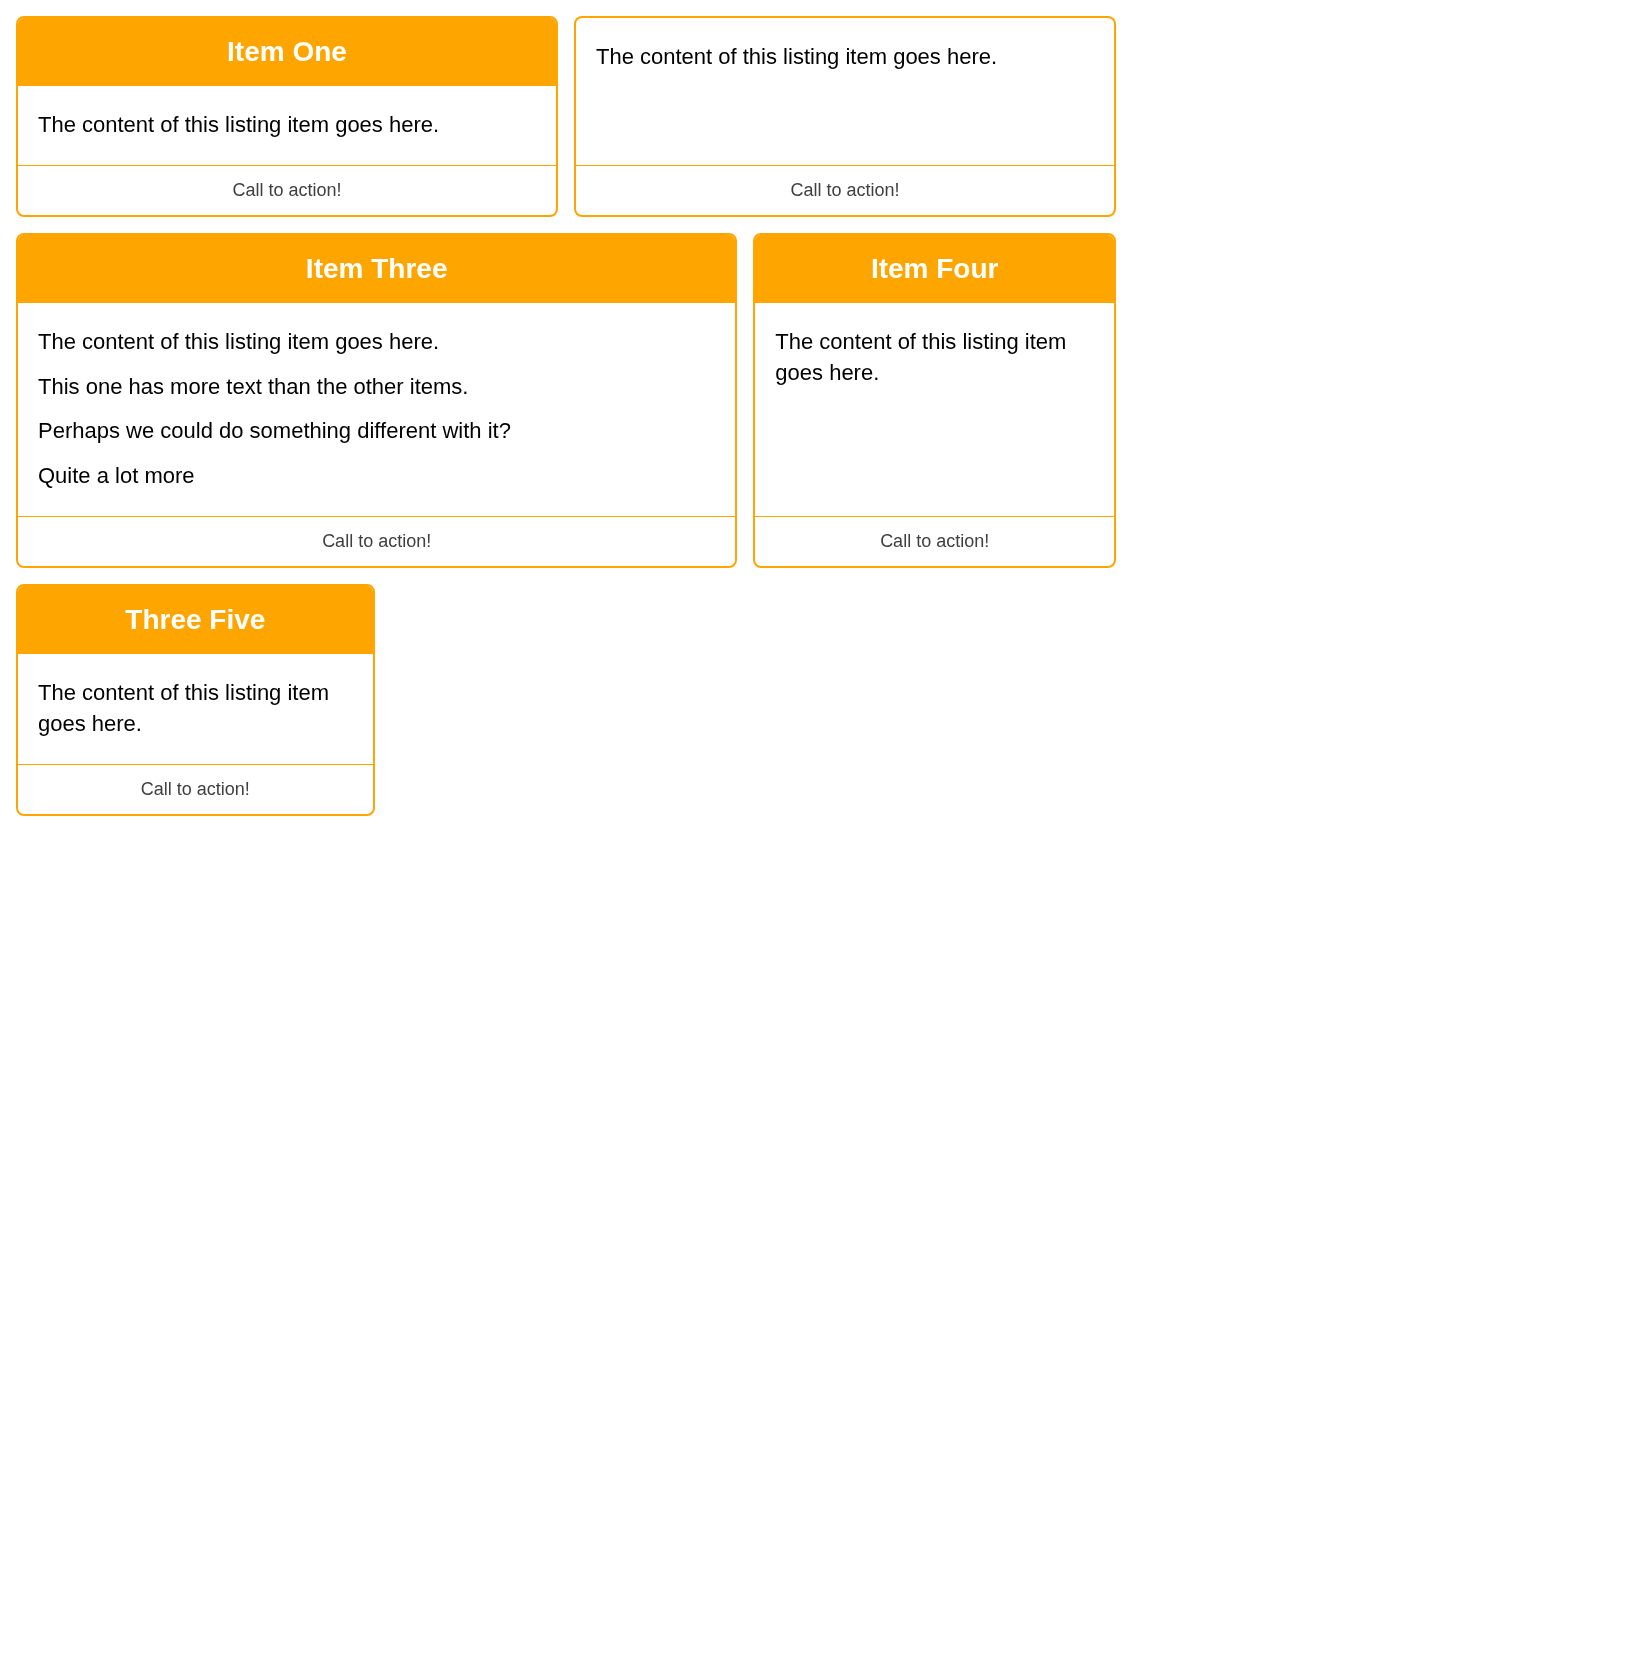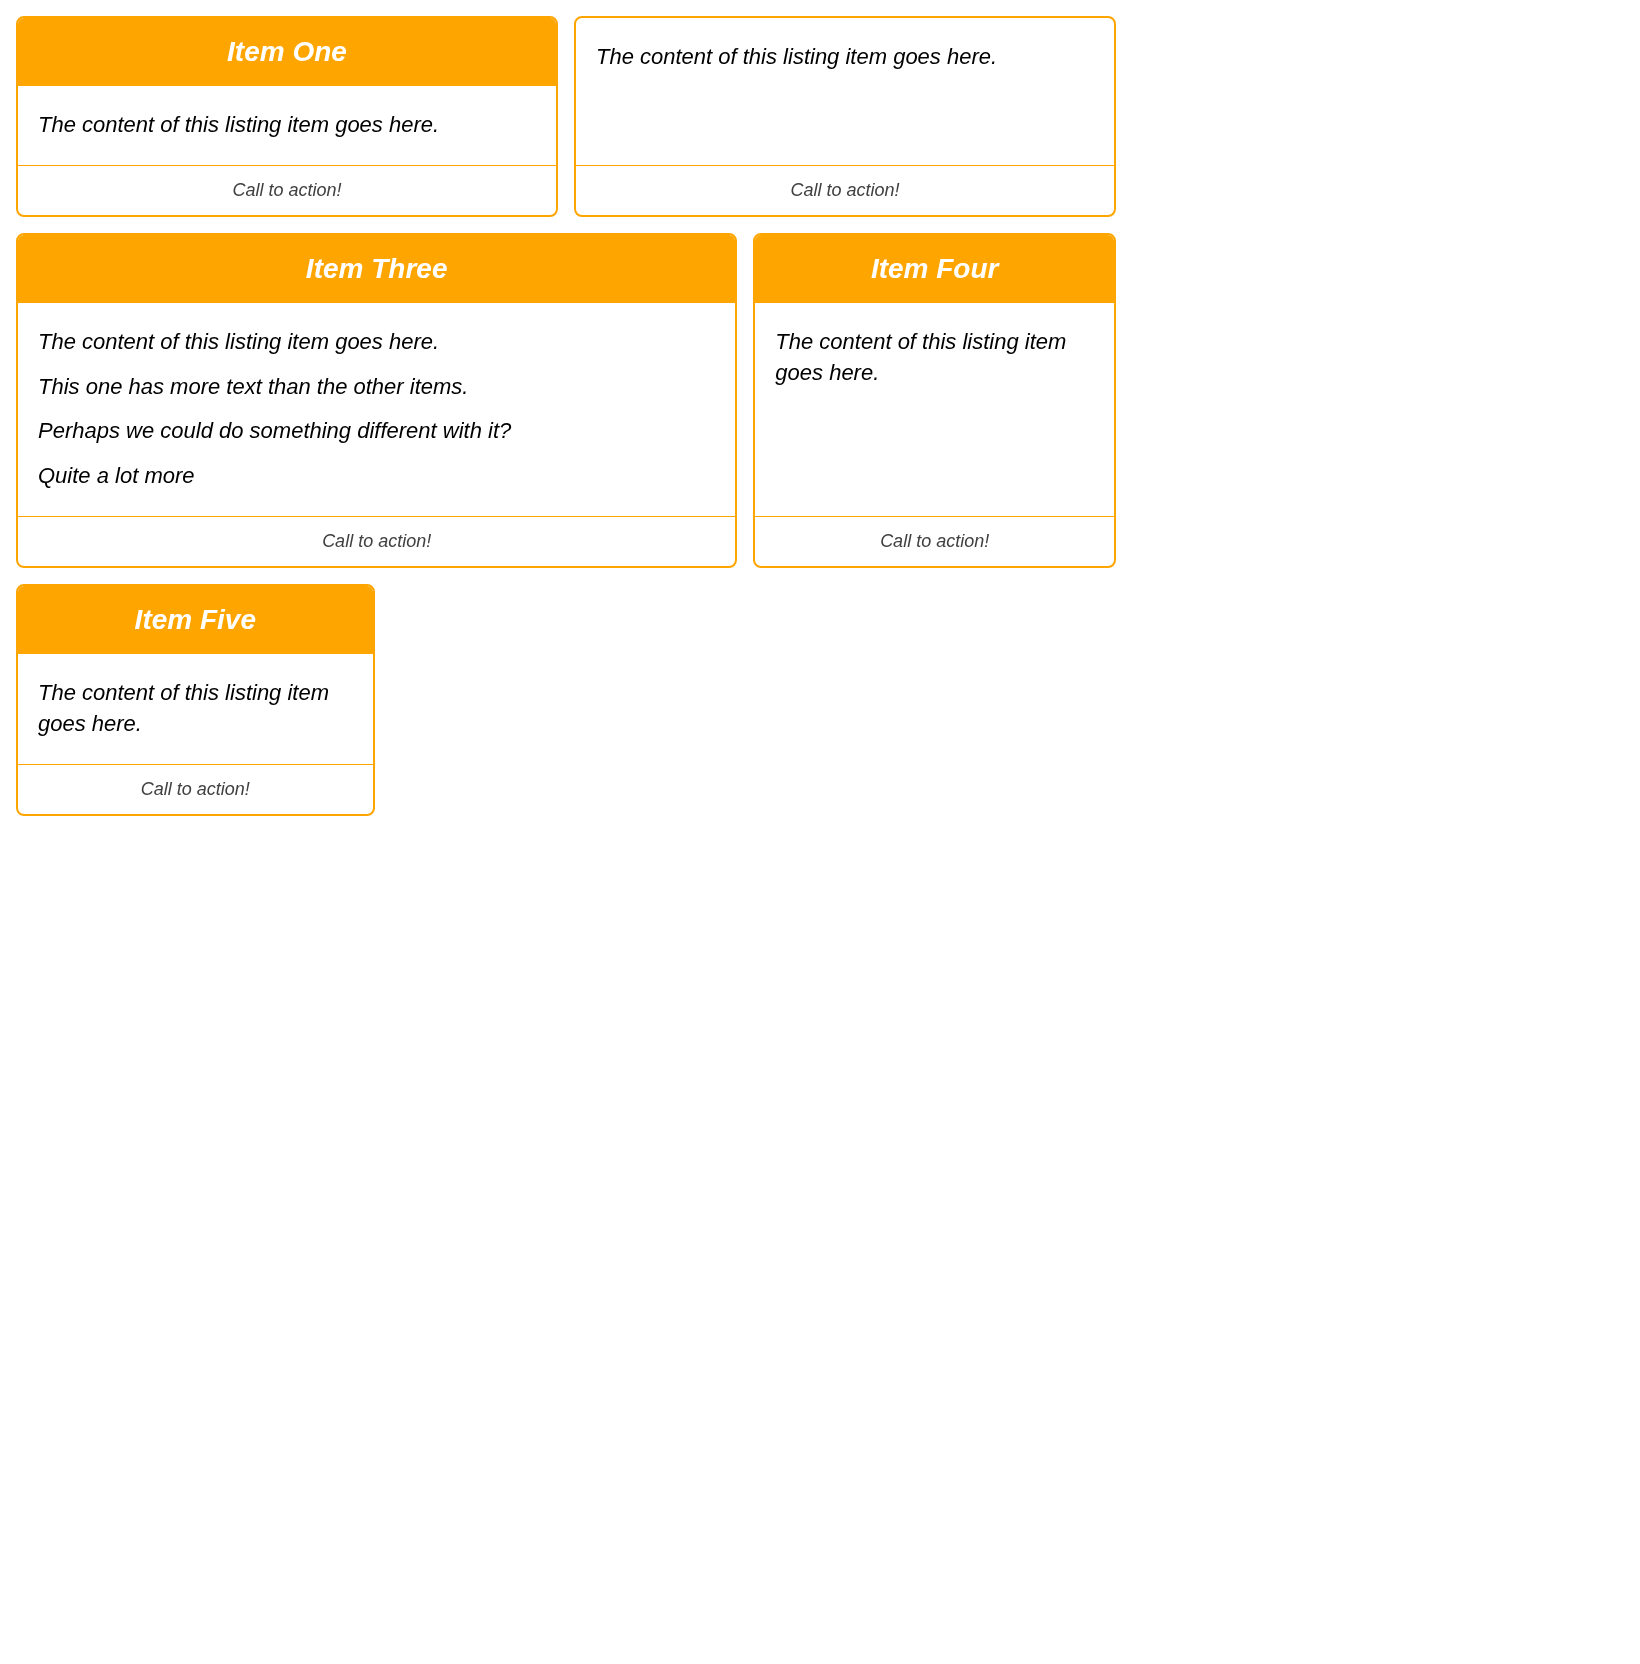--- a/index.html
+++ b/index.html
@@ -1,19 +1,18 @@
 <!DOCTYPE html>
 <html><head>
   <meta charset="utf-8">
   <style>
     * {
       box-sizing: border-box;
       margin: 0;
       padding: 0;
-      font-style: italic;
     }
 
     body {
       background: #ffffff;
       font-family: Arial, sans-serif;
       padding: 16px;
     }
 
     .grid-container {
       display: flex;
@@ -156,21 +155,21 @@
       </div>
       <div class="card-footer">
         <button class="card-cta">Call to action!</button>
       </div>
     </div>
   </div>
 
   <div class="row row-3">
     <div class="card">
       <div class="card-header">
-        <span class="card-title">Item Five</span>
+        <span class="card-title">Three Five</span>
       </div>
       <div class="card-body">
         <p>The content of this listing item goes here.</p>
       </div>
       <div class="card-footer">
         <button class="card-cta">Call to action!</button>
       </div>
     </div>
   </div>
 

